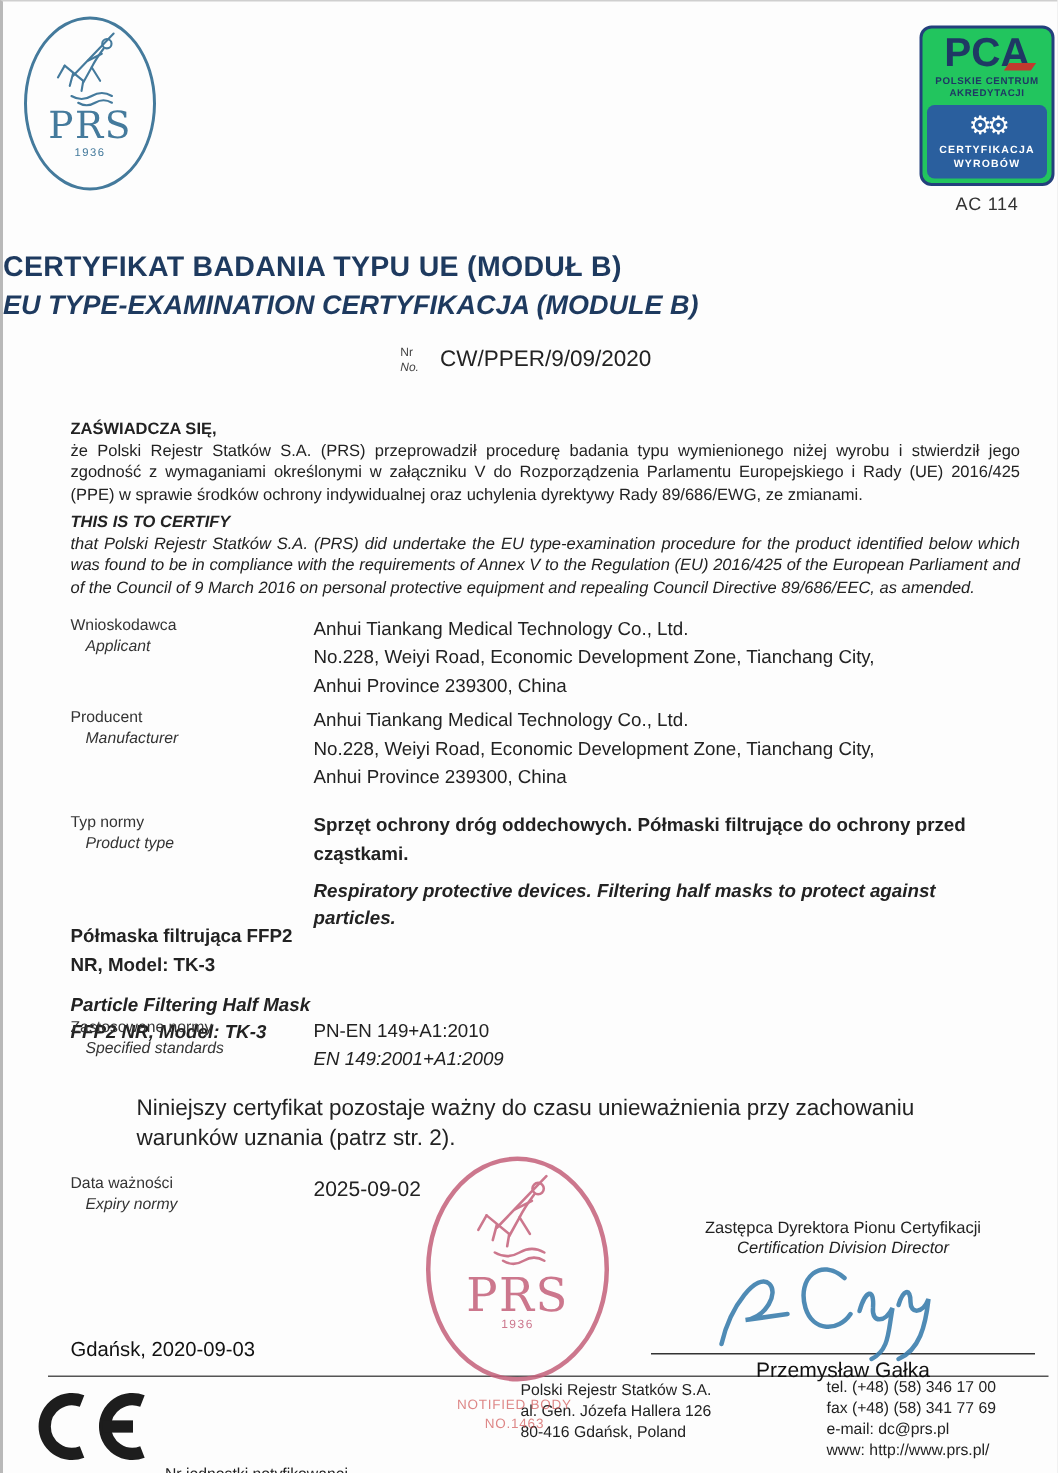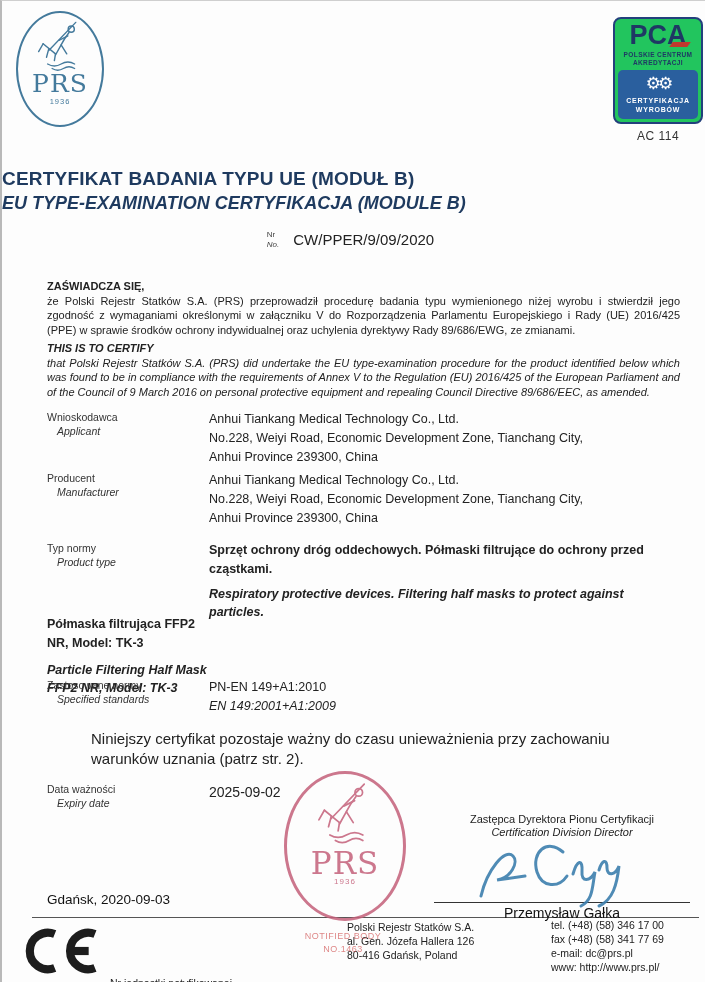--- a/index.html
+++ b/index.html
@@ -230,21 +230,21 @@
     </div>
   </div>
 
   <div class="validity">
     <div>Niniejszy certyfikat pozostaje ważny do czasu unieważnienia przy zachowaniu warunków uznania (patrz str. 2).</div>
   </div>
 
   <div class="field-row row-expiry">
     <div class="f-label">
       <span>Data ważności</span>
-      <span class="en">Expiry date</span>
+      <span class="en">Expiry normy</span>
     </div>
     <div class="f-value">2025-09-02</div>
   </div>
 
   <div class="stamp">
     <div class="stamp-oval">
       <span>
         <svg width="74" height="66" viewBox="0 0 100 96" fill="none" stroke="currentColor" stroke-width="2.5" stroke-linecap="round">
           <path d="M78 6 L30 56"></path>
           <path d="M20 44 L42 62"></path>

